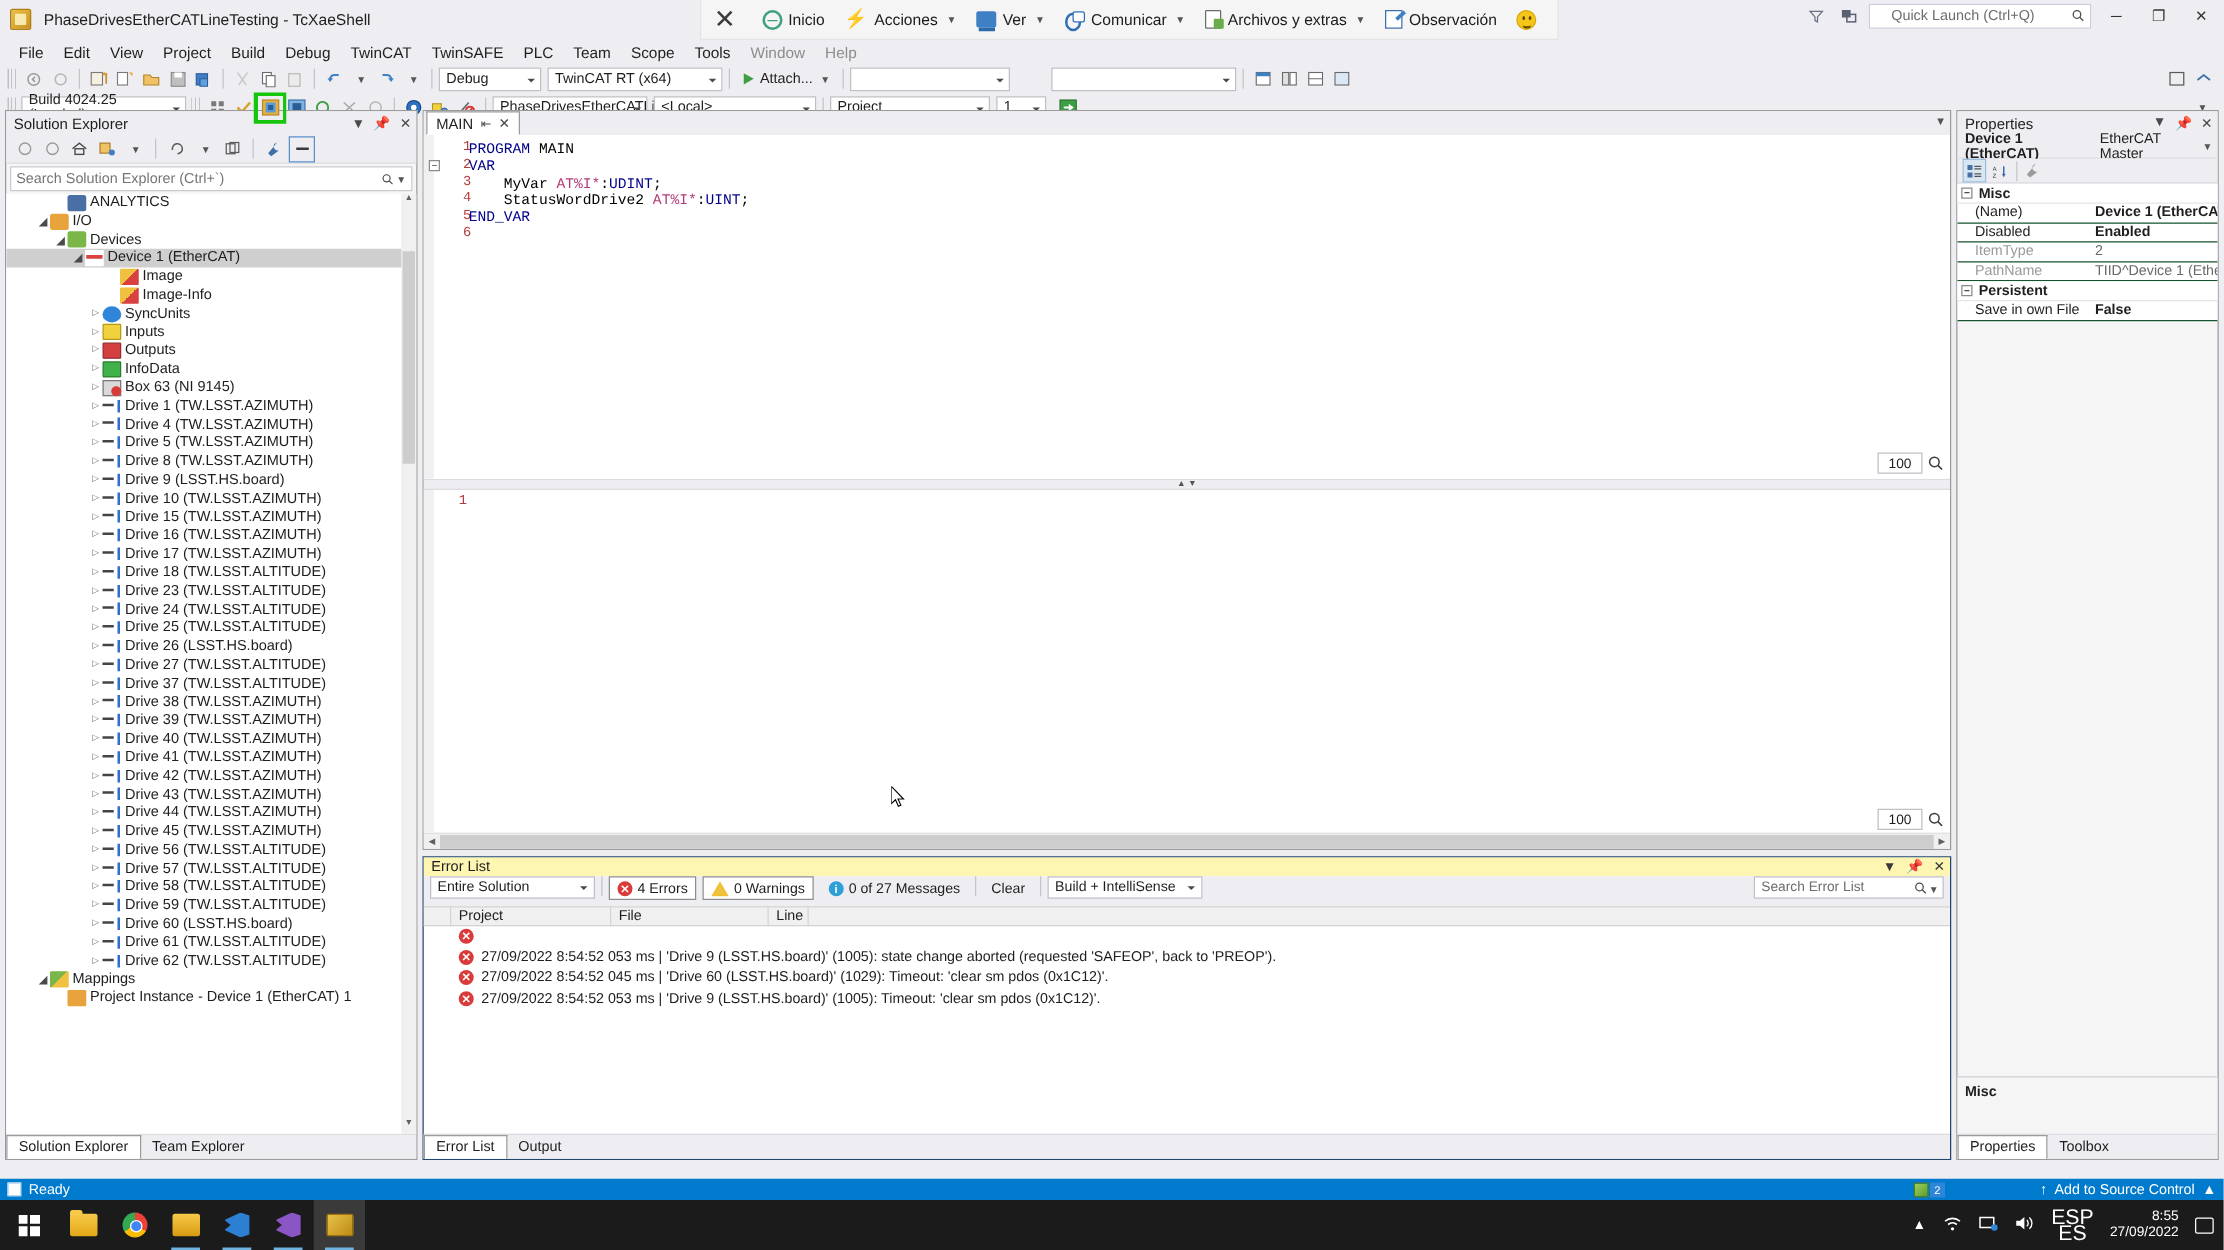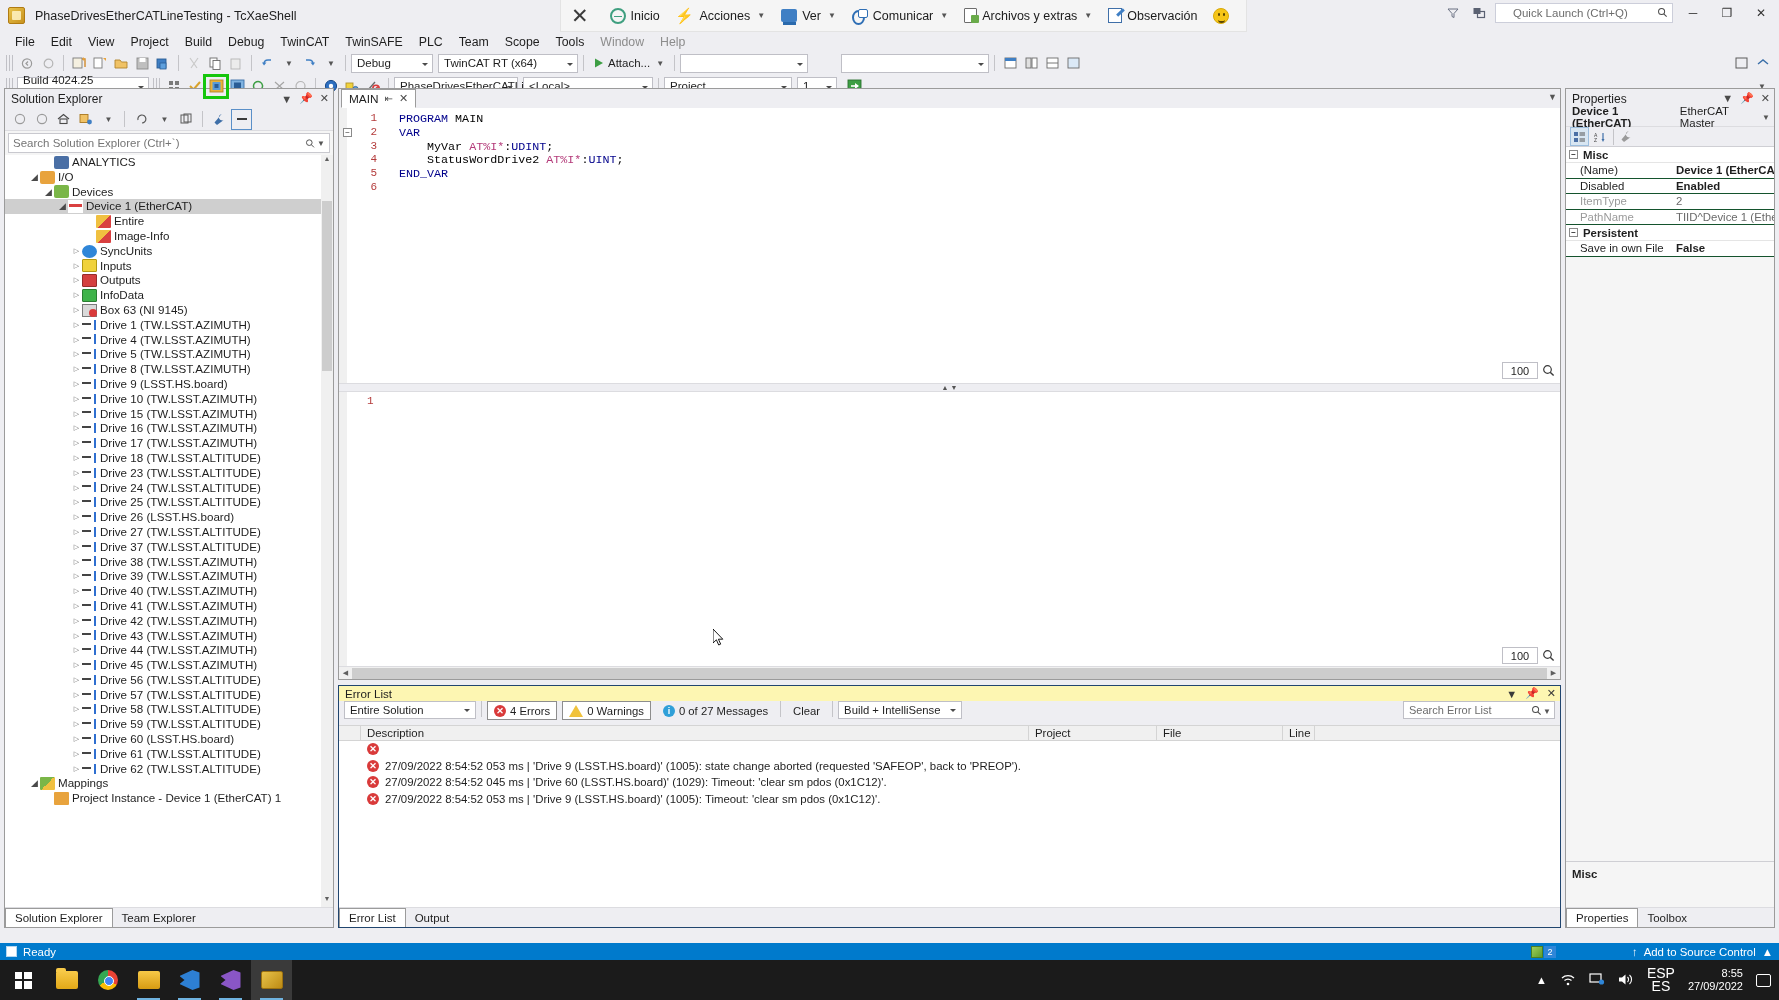--- a/index.html
+++ b/index.html
@@ -119,21 +119,21 @@
 
   
   .editor { position:absolute;left:338px;top:0;right:218px;bottom:248px;border:1px solid #9b9b9b;background:#fff;display:flex;flex-direction:column;}
   .ed-tabstrip{height:19px;background:#eeeef2;display:flex;align-items:center;position:relative;}
   .ed-tab{background:#fff;border:1px solid #9b9b9b;border-bottom:1px solid #fff;height:19px;display:flex;align-items:center;gap:6px;padding:0 7px;font-size:11.8px;margin-left:2px;}
   .ed-tab .pin{font-size:10px;color:#4a4a4a;}
   .ed-tab .cls{font-size:11px;color:#4a4a4a;}
   .ed-strip-right{position:absolute;right:3px;top:3px;font-size:9px;color:#555;}
   .code-pane{flex:1;position:relative;background:#fff;overflow:hidden;}
   .gutter{position:absolute;left:0;top:0;bottom:0;width:8px;background:#f0f0f0;border-right:0;}
-  .codeline{position:absolute;left:60px;font-family:"Liberation Mono",monospace;font-size:11.7px;white-space:pre;}
+  .codeline{position:absolute;left:36px;font-family:"Liberation Mono",monospace;font-size:11.7px;white-space:pre;}
   .kw{color:#00008b;}
   .at{color:#b43b7a;}
   .pl{color:#000;}
   .zoombox{position:absolute;right:2px;bottom:2px;height:17px;display:flex;align-items:center;}
   .zoomval{width:36px;height:17px;border:1px solid #bfbfc6;background:#fff;font-size:11px;text-align:center;line-height:16px;}
   .splitgrip{height:9px;background:#eeeef2;display:flex;align-items:center;justify-content:center;border-top:1px solid #dcdce0;border-bottom:1px solid #dcdce0;font-size:7px;color:#555;}
   .hscroll{height:13px;background:#f0f0f0;display:flex;align-items:center;border-top:1px solid #dcdce0;}
   .hscroll .ar{width:13px;text-align:center;font-size:7px;color:#606060;}
 
   
@@ -198,21 +198,21 @@
   .a-explorer{width:22px;height:18px;background:linear-gradient(180deg,#f7c948,#e2a817);border-radius:2px;position:relative;}
   .a-explorer::before{content:"";position:absolute;left:0;top:-3px;width:10px;height:4px;background:#f7c948;border-radius:2px 2px 0 0;}
   .a-chrome{width:20px;height:20px;border-radius:50%;background:conic-gradient(#ea4335 0 33%,#fbbc05 33% 66%,#34a853 66% 100%);position:relative;}
   .a-chrome::after{content:"";position:absolute;left:6px;top:6px;width:8px;height:8px;border-radius:50%;background:#4285f4;border:1.5px solid #fff;}
   .a-exp2{width:22px;height:18px;background:linear-gradient(180deg,#f7c948,#d79b12);border-radius:2px;}
   .a-vscode{width:20px;height:20px;background:#2d7fd3;clip-path:polygon(0 30%,65% 0,100% 12%,100% 88%,65% 100%,0 70%,25% 50%);}
   .a-vs{width:20px;height:20px;background:#8a56c6;clip-path:polygon(0 30%,65% 0,100% 12%,100% 88%,65% 100%,0 70%,25% 50%);}
   .a-tc{width:22px;height:18px;background:linear-gradient(135deg,#e8c24a,#bd8b14);border:1px solid #9d7210;border-radius:2px;}
   .tray{margin-left:auto;display:flex;align-items:center;gap:13px;padding-right:8px;color:#fff;font-size:11px;}
   .tray .ch{font-size:11px;}
-  .tray-lang{line-height:13px;text-align:center;font-size:14px;}
+  .tray-lang{line-height:13px;text-align:center;font-size:17px;}
   .tray-clock{line-height:13px;text-align:right;font-size:11px;}
   .tray-note{width:15px;height:13px;border:1.4px solid #fff;border-radius:2px;}
   .cursor{position:absolute;left:713px;top:629px;width:11px;height:17px;z-index:60;}
 </style>
 </head>
 <body>
 
 <div class="app">
 
   <div class="titlebar">
@@ -630,21 +630,21 @@
           <div class="row sel">
             <span style="width: 52px; flex: 0 0 auto;"></span>
             <span class="arw open" style="font-size: 9px;">◢</span>
             <span class="ic g-dev1"></span>
             <span>Device 1 (EtherCAT)</span>
           </div>
           <div class="row">
             <span style="width: 80px; flex: 0 0 auto;"></span>
             <span class="arw"></span>
             <span class="ic g-img"></span>
-            <span>Entire</span>
+            <span>Image</span>
           </div>
           <div class="row">
             <span style="width: 80px; flex: 0 0 auto;"></span>
             <span class="arw"></span>
             <span class="ic g-img"></span>
             <span>Image-Info</span>
           </div>
           <div class="row">
             <span style="width: 66px; flex: 0 0 auto;"></span>
             <span class="arw">▷</span>
@@ -972,21 +972,20 @@
           <span>Search Error List</span>
           <svg style="position:absolute;right:12px;top:3px;" width="11" height="11" viewBox="0 0 12 12">
               <circle cx="5" cy="5" r="3.3" fill="none" stroke="#4a4a4a" stroke-width="1.1"></circle>
               <line x1="7.4" y1="7.4" x2="10.5" y2="10.5" stroke="#4a4a4a" stroke-width="1.1"></line>
             </svg>
           <span class="caretd" style="position:absolute;right:3px;top:5px;">▼</span>
         </div>
       </div>
       <div class="err-cols" id="err-cols">
           <div class="col" style="width: 22px;"></div>
-          <div class="col" style="width: 668px;">Description</div>
           <div class="col" style="width: 128px;">Project</div>
           <div class="col" style="width: 126px;">File</div>
           <div class="col" style="width: 32px;">Line</div>
         </div>
       <div class="err-rows" id="err-rows">
           <div class="err-row">
             <span class="bi-err">✕</span>
           </div>
           <div class="err-row">
             <span class="bi-err">✕</span>

